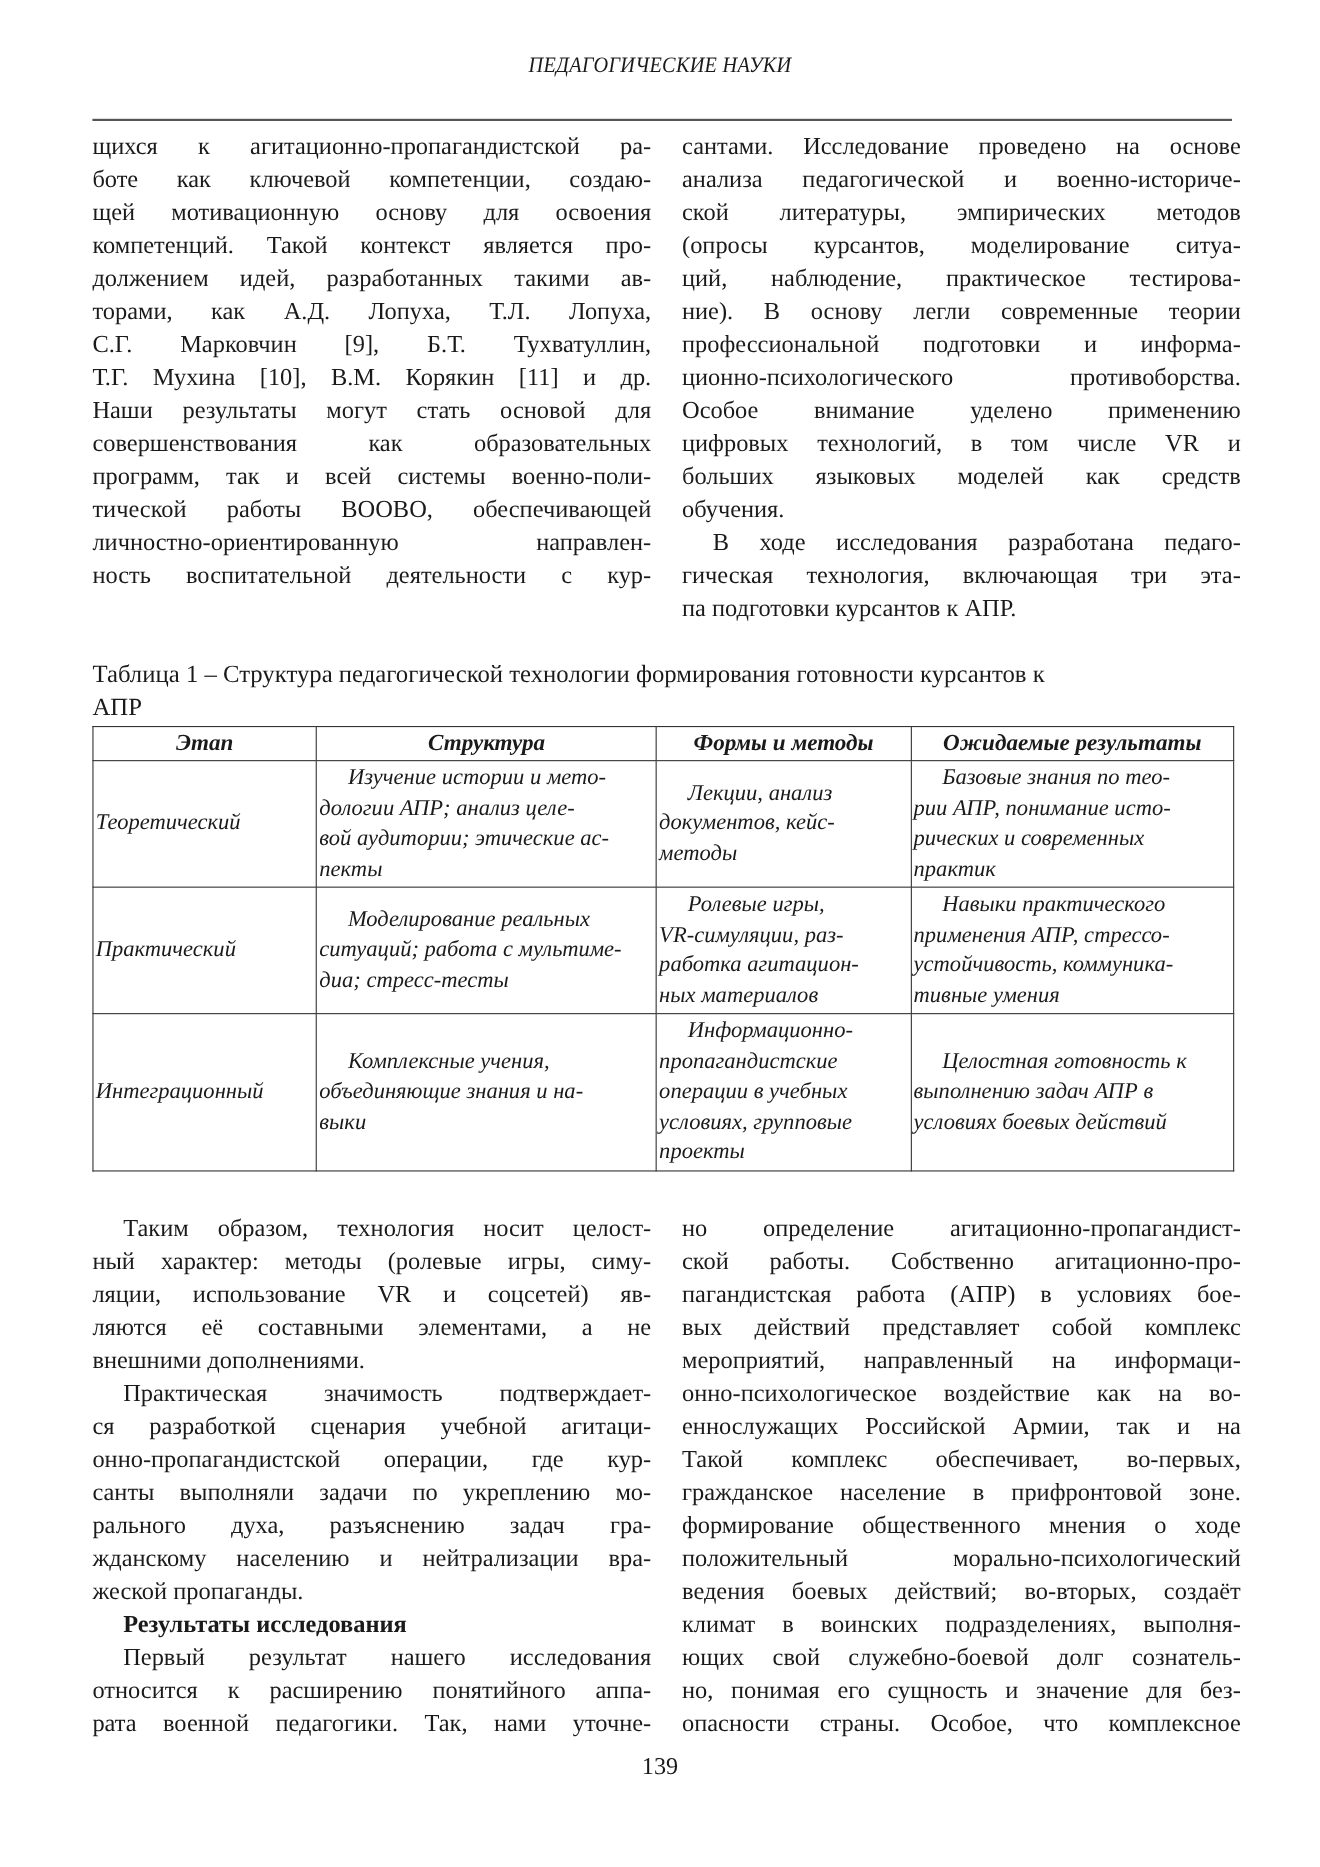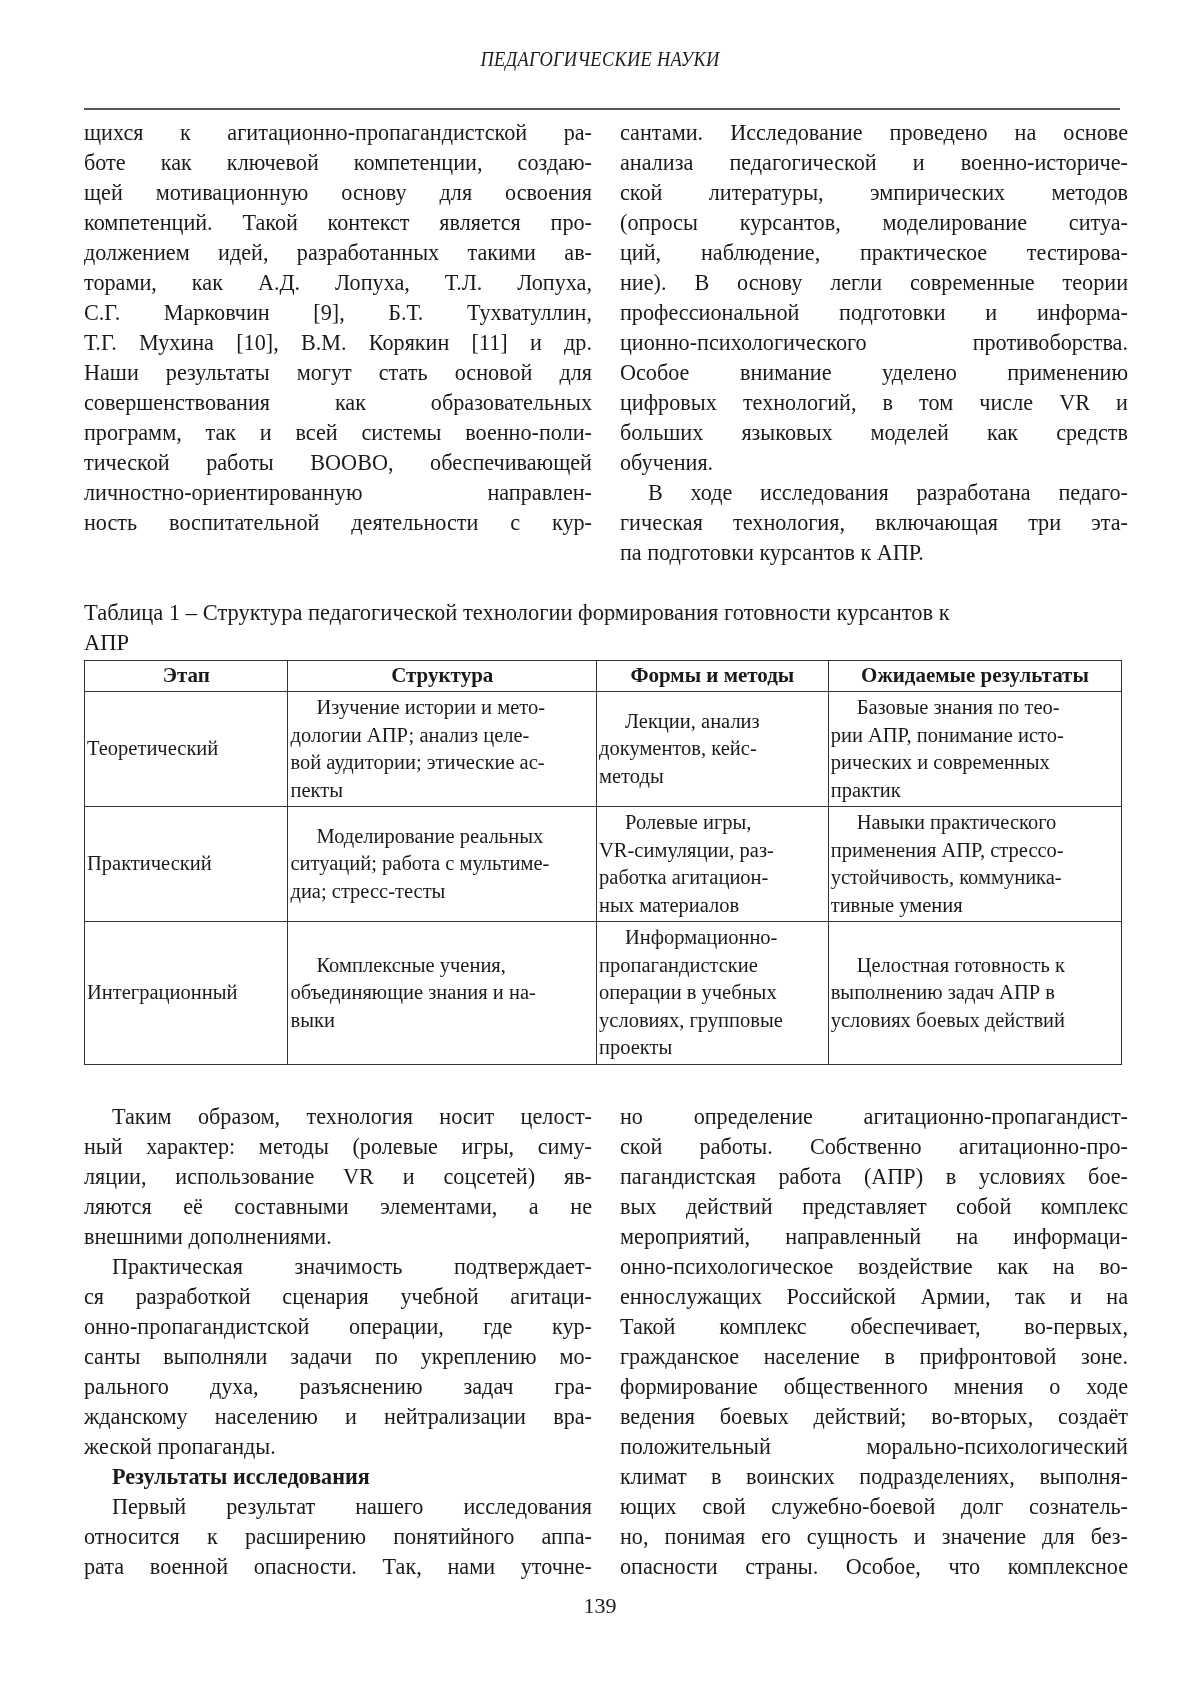--- a/index.html
+++ b/index.html
@@ -21,21 +21,21 @@
   .col-right-bot { top: 1102px; left: 620px; }
   .caption {
     position: absolute; top: 598px; left: 84px; width: 1040px;
     font-family: "Liberation Serif", serif; font-size: 22.5px; line-height: 30px;
   }
   .caption .line { display: block; white-space: nowrap; }
   table.t1 {
     position: absolute; top: 660px; left: 84px; width: 1038px;
     border-collapse: collapse; font-family: "Liberation Serif", serif; font-size: 20.5px; line-height: 27.5px;
   }
-  table.t1 th, table.t1 td { border: 1.5px solid #333; padding: 0 2px; vertical-align: middle; }
+  table.t1 th, table.t1 td { border: 1.5px solid #333; padding: 0 2px; vertical-align: middle; font-style: italic; }
   table.t1 th { font-weight: bold; text-align: center; height: 30px; font-size: 21px; }
   table.t1 td .l { display: block; white-space: nowrap; }
   table.t1 td .l.ind { padding-left: 26px; }
   .c1 { width: 200px; } .c2 { width: 305px; } .c3 { width: 228px; margin-top: 44px; } .c4 { width: 290px; }
   .r1 td { height: 114px; } .r2 td { height: 114px; } .r3 td { height: 142px; }
   .pageno {
     position: absolute; top: 1593px; left: 0; width: 1200px; text-align: center;
     font-family: "Liberation Serif", serif; font-size: 22px;
   }
 </style>
@@ -173,35 +173,35 @@
   <span class="line indent">Практическая значимость подтверждает-</span>
   <span class="line">ся разработкой сценария учебной агитаци-</span>
   <span class="line">онно-пропагандистской операции, где кур-</span>
   <span class="line">санты выполняли задачи по укреплению мо-</span>
   <span class="line">рального духа, разъяснению задач гра-</span>
   <span class="line">жданскому населению и нейтрализации вра-</span>
   <span class="line last">жеской пропаганды.</span>
   <span class="line indent bold">Результаты исследования</span>
   <span class="line indent">Первый результат нашего исследования</span>
   <span class="line">относится к расширению понятийного аппа-</span>
-  <span class="line">рата военной опасности. Так, нами уточне-</span>
+  <span class="line">рата военной педагогики. Так, нами уточне-</span>
 </div>
 
 <div class="col col-right-bot">
   <span class="line">но определение агитационно-пропагандист-</span>
   <span class="line">ской работы. Собственно агитационно-про-</span>
   <span class="line">пагандистская работа (АПР) в условиях бое-</span>
   <span class="line">вых действий представляет собой комплекс</span>
   <span class="line">мероприятий, направленный на информаци-</span>
   <span class="line">онно-психологическое воздействие как на во-</span>
   <span class="line">еннослужащих Российской Армии, так и на</span>
   <span class="line">Такой комплекс обеспечивает, во-первых,</span>
   <span class="line">гражданское население в прифронтовой зоне.</span>
   <span class="line">формирование общественного мнения о ходе</span>
+  <span class="line">положительный морально-психологический</span>
   <span class="line">ведения боевых действий; во-вторых, создаёт</span>
-  <span class="line">положительный морально-психологический</span>
   <span class="line">климат в воинских подразделениях, выполня-</span>
   <span class="line">ющих свой служебно-боевой долг сознатель-</span>
   <span class="line">но, понимая его сущность и значение для без-</span>
   <span class="line">опасности страны. Особое, что комплексное</span>
 </div>
 
 <div class="pageno">139</div>
 
 </body></html>

